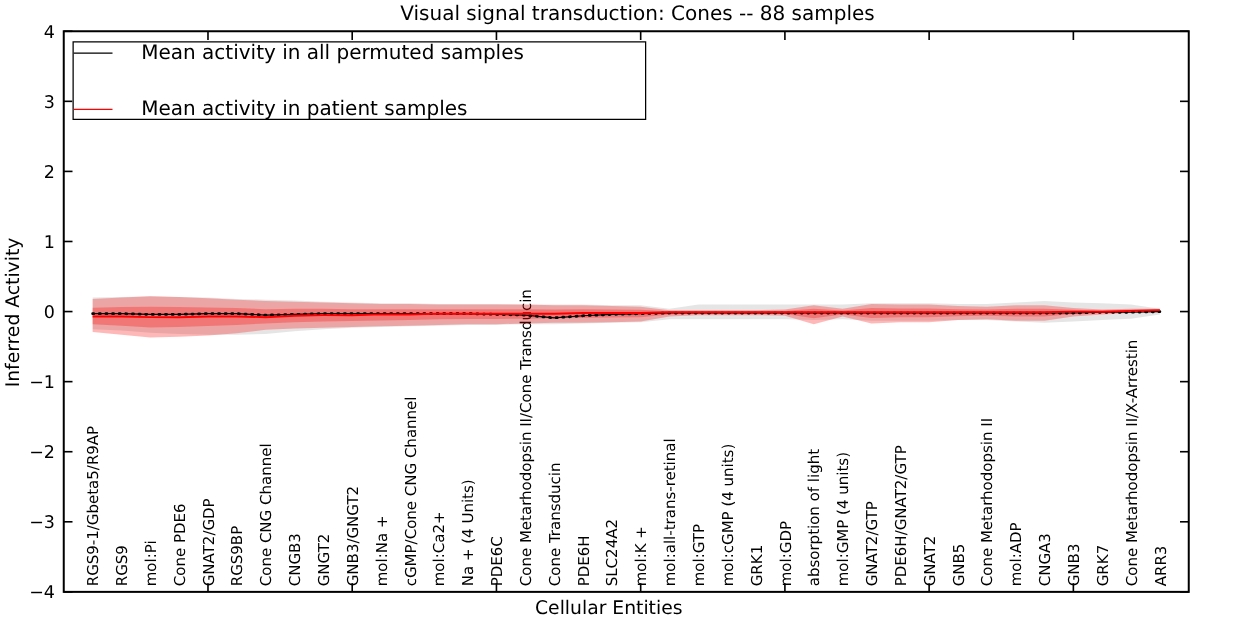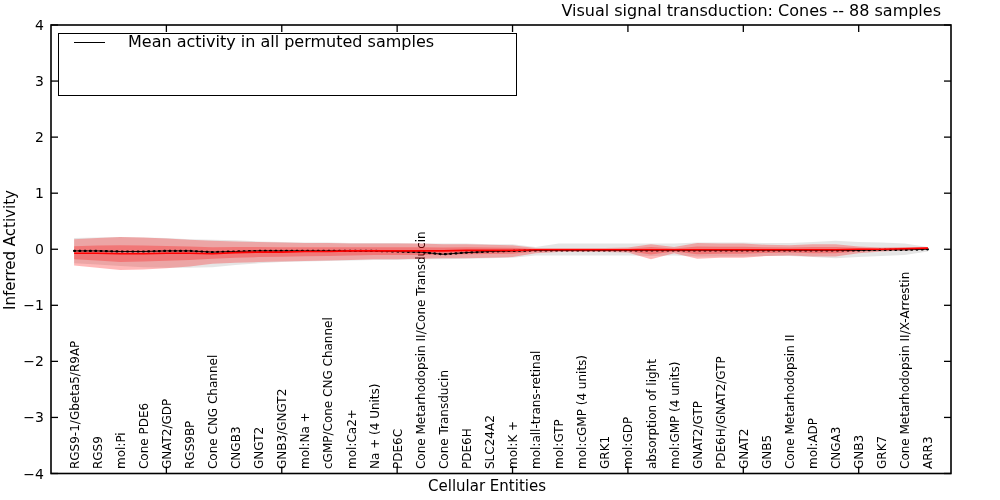--- a/index.html
+++ b/index.html
@@ -2,27 +2,27 @@
 <html><head>
 <meta charset="utf-8">
 <style>
   html,body{margin:0;padding:0;background:#fff;}
   .figure{
     position:relative;width:1000px;height:500px;background:#ffffff;
     font-family:"DejaVu Sans","Liberation Sans",sans-serif;color:#000;overflow:hidden;
   }
   .figure svg{position:absolute;left:0;top:0;}
   .overlay{position:absolute;z-index:5;}
-  .fig-title{top:1px;left:41px;width:900px;text-align:right;font-size:16px;white-space:nowrap;}
+  .fig-title{top:1px;left:60px;width:900px;text-align:center;font-size:16px;white-space:nowrap;}
   .x-label{top:477px;left:37px;width:900px;text-align:center;font-size:15px;}
   .y-label{left:10px;top:250px;transform:translate(-50%,-50%) rotate(-90deg);white-space:nowrap;font-size:15px;}
   .legend{
     left:58px;top:33px;width:459px;height:63px;border:1.6px solid #000;background:#fff;
     display:flex;flex-direction:column;justify-content:space-between;
-    padding-left:15px;box-sizing:border-box;
+    box-sizing:border-box;
   }
   .legend-row{display:flex;align-items:center;font-size:16px;line-height:1;white-space:nowrap;}
   .legend-swatch{display:inline-block;width:31px;height:0;border-top:1.7px solid #000;margin-right:23px;}
 </style>
 </head>
 <body>
 
 <div class="figure">
 
   <svg id="chart" width="1000" height="500" viewBox="0 0 1000 500">
@@ -116,15 +116,19 @@
 
   <div class="overlay fig-title">Visual signal transduction: Cones -- 88 samples</div>
   <div class="overlay y-label">Inferred Activity</div>
   <div class="overlay x-label">Cellular Entities</div>
 
   <div class="overlay legend">
     <div class="legend-row">
       <span class="legend-swatch" style="border-top-color: rgb(0, 0, 0);"></span>
       <span>Mean activity in all permuted samples</span>
     </div>
+    <div class="legend-row">
+      <span class="legend-swatch" style="border-top-color: rgb(255, 0, 0);"></span>
+      <span>Mean activity in patient samples</span>
+    </div>
   </div>
 
 </div>
 
 </body></html>

